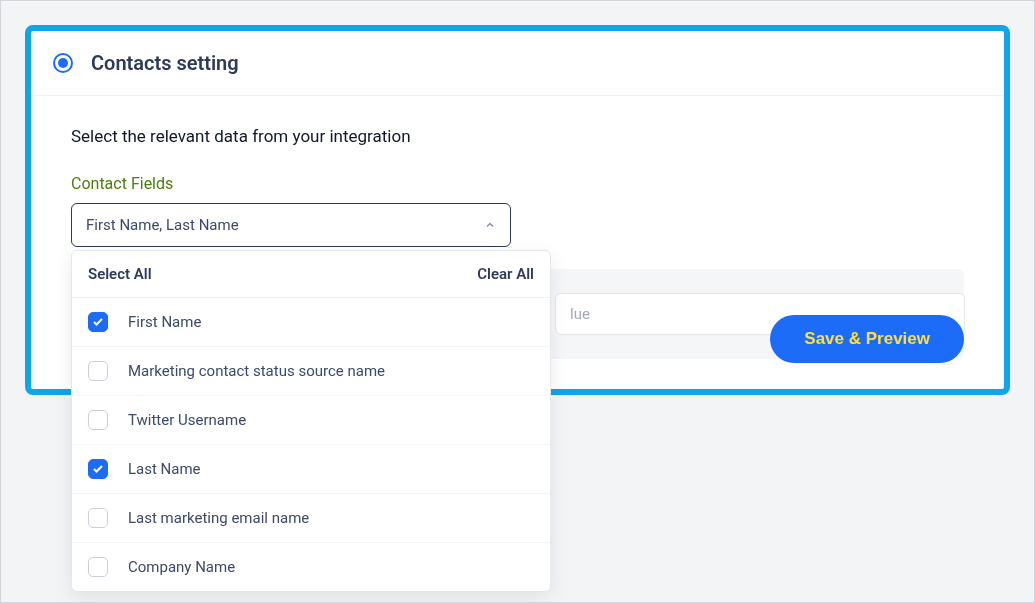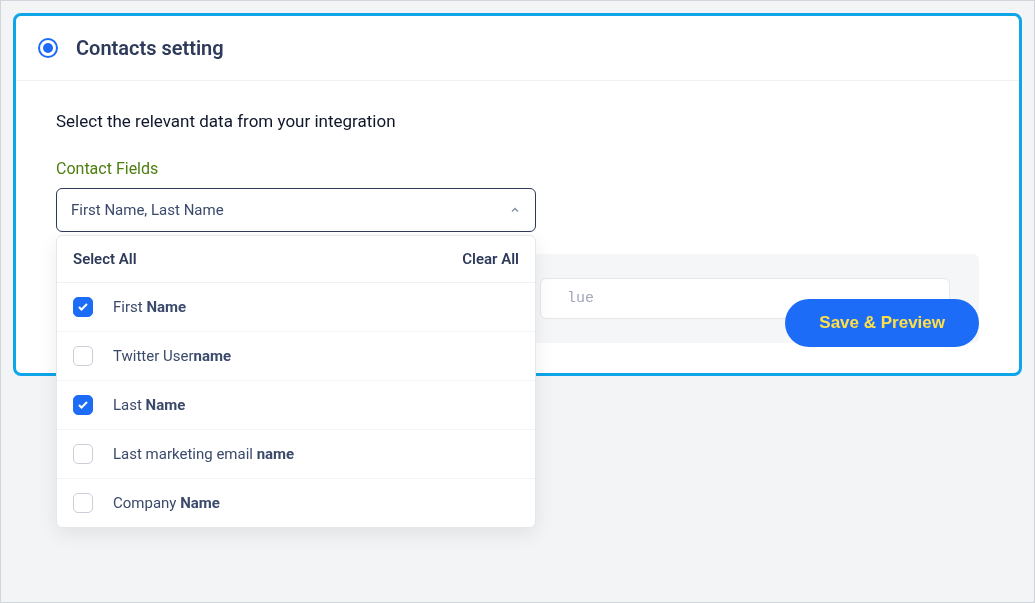--- a/index.html
+++ b/index.html
@@ -8,23 +8,23 @@
       background: #f3f4f6;
       padding: 0;
       width: 1035px;
       height: 603px;
       overflow: hidden;
       border: 1px solid #d1d5db;
       position: relative;
     }
     .card {
       background: #fff;
-      border: 3px solid #0ea5e9;
+      border: 6px solid #0ea5e9;
       border-radius: 8px;
-      margin: 12px;
+      margin: 24px;
       position: relative;
     }
     .card-header {
       display: flex;
       align-items: center;
       padding: 20px 22px;
       border-bottom: 1px solid #eef0f3;
     }
     .radio-outer {
       width: 20px;
@@ -55,21 +55,21 @@
       color: #0f172a;
       margin-bottom: 28px;
     }
     .field-label {
       font-size: 16px;
       color: #4d7c0f;
       margin-bottom: 10px;
     }
     .select-wrap {
       position: relative;
-      width: 480px;
+      width: 440px;
     }
     .select-box {
       border: 1px solid #2e3a59;
       border-radius: 6px;
       padding: 12px 14px;
       display: flex;
       align-items: center;
       justify-content: space-between;
       cursor: pointer;
       background: #fff;
@@ -131,44 +131,43 @@
     }
     .checkbox.checked {
       background: #1d6cf7;
       border-color: #1d6cf7;
     }
     .checkmark { color: #fff; width: 12px; height: 12px; }
     .option-label {
       font-size: 15px;
       color: #3b4a6b;
     }
-    .option-label b { font-weight: 700; }
+    .option-label b { font-weight: 400; }
     .bg-panel {
       background: #f5f6f8;
       border-radius: 6px;
       padding: 24px;
       margin-top: 22px;
       position: relative;
     }
     .bg-label {
       font-size: 15px;
       color: #3b4a6b;
       margin-bottom: 10px;
       margin-left: 460px;
     }
     .bg-input {
       background: #fff;
       border: 1px solid #e5e7eb;
       border-radius: 6px;
-      padding: 11px 26px;
+      padding: 11px 14px;
       font-size: 15px;
       color: #a1a8b8;
       margin-left: 460px;
       width: 410px;
-      font-family: Liberation Mono, monospace;
     }
     .trash {
       position: absolute;
       right: 28px;
       top: 52px;
       width: 18px;
       height: 20px;
       color: #c4c8d4;
       cursor: pointer;
     }
@@ -216,20 +215,24 @@
           <span class="dropdown-action">Clear All</span>
         </div>
         <div class="options-list" id="options-list">
             <div class="option-row">
               <div class="checkbox checked">
                 <svg class="checkmark" viewBox="0 0 24 24" fill="none" stroke="currentColor" stroke-width="4">
                   <polyline points="4 12 9 17 20 6"></polyline>
                 </svg>
               </div>
               <span class="option-label">First <b>Name</b></span>
+            </div>
+            <div class="option-row">
+              <div class="checkbox"></div>
+              <span class="option-label">Marketing contact status source <b>name</b></span>
             </div>
             <div class="option-row">
               <div class="checkbox"></div>
               <span class="option-label">Twitter User<b>name</b></span>
             </div>
             <div class="option-row">
               <div class="checkbox checked">
                 <svg class="checkmark" viewBox="0 0 24 24" fill="none" stroke="currentColor" stroke-width="4">
                   <polyline points="4 12 9 17 20 6"></polyline>
                 </svg>

